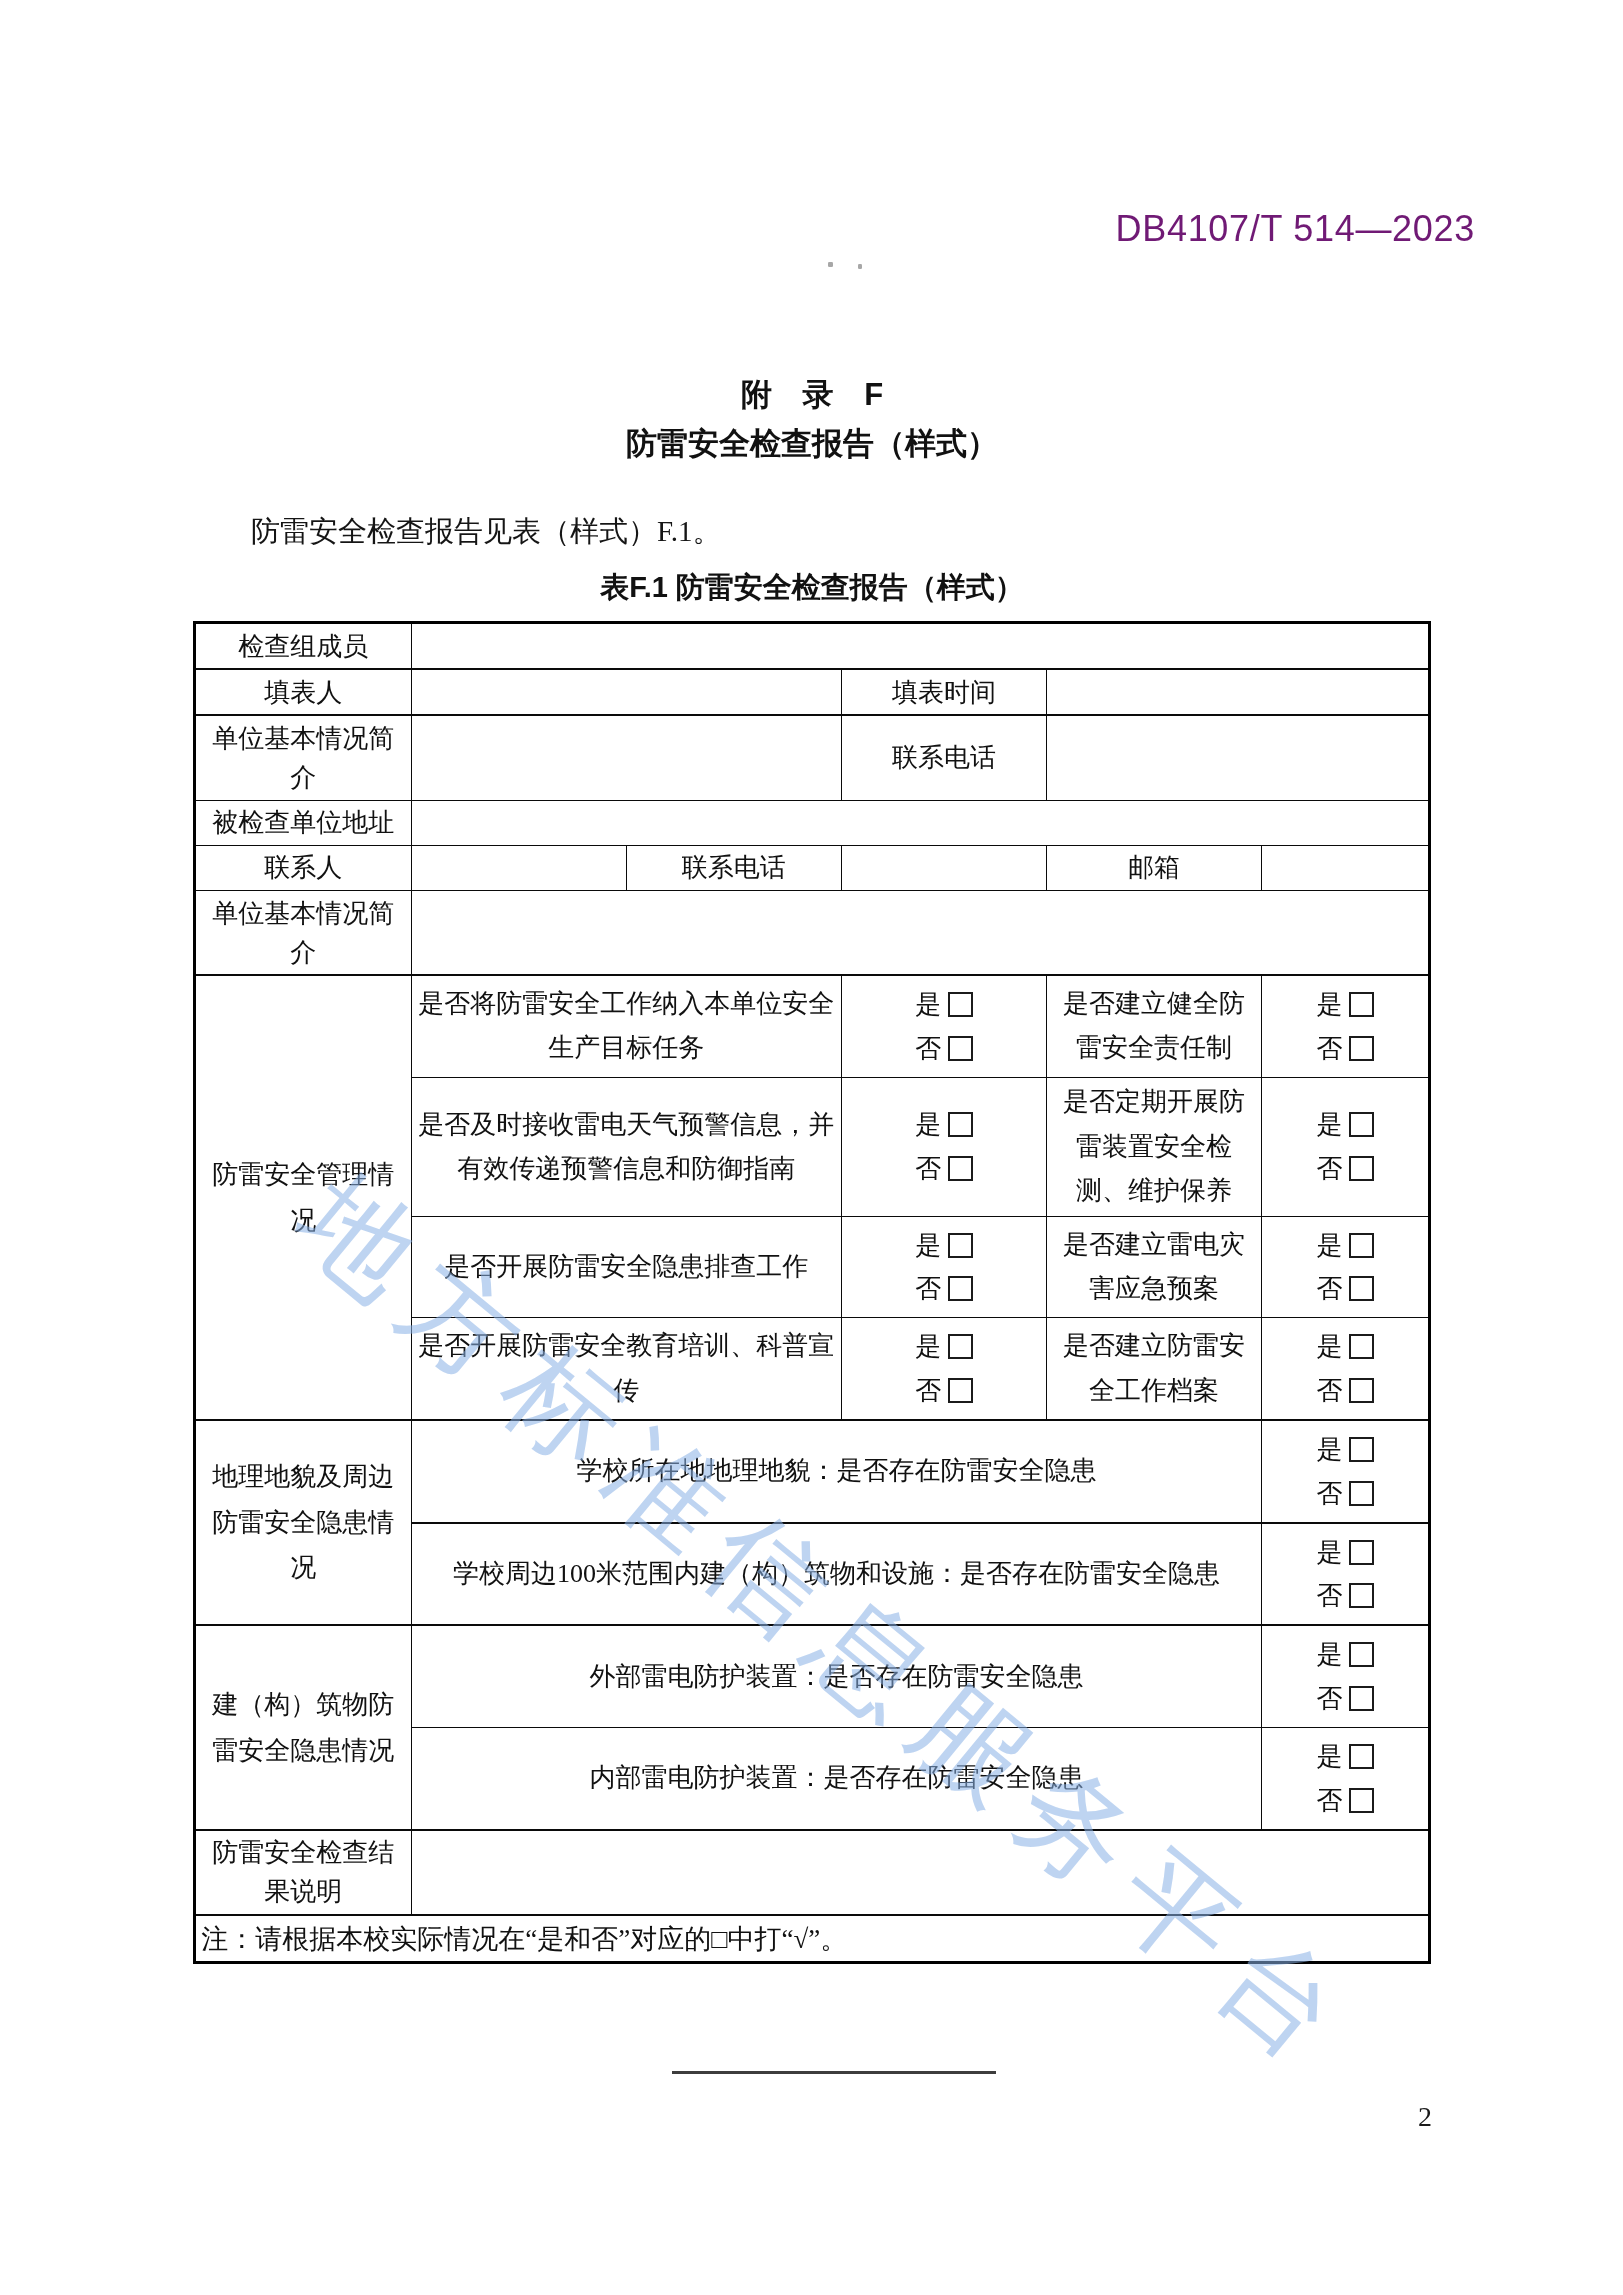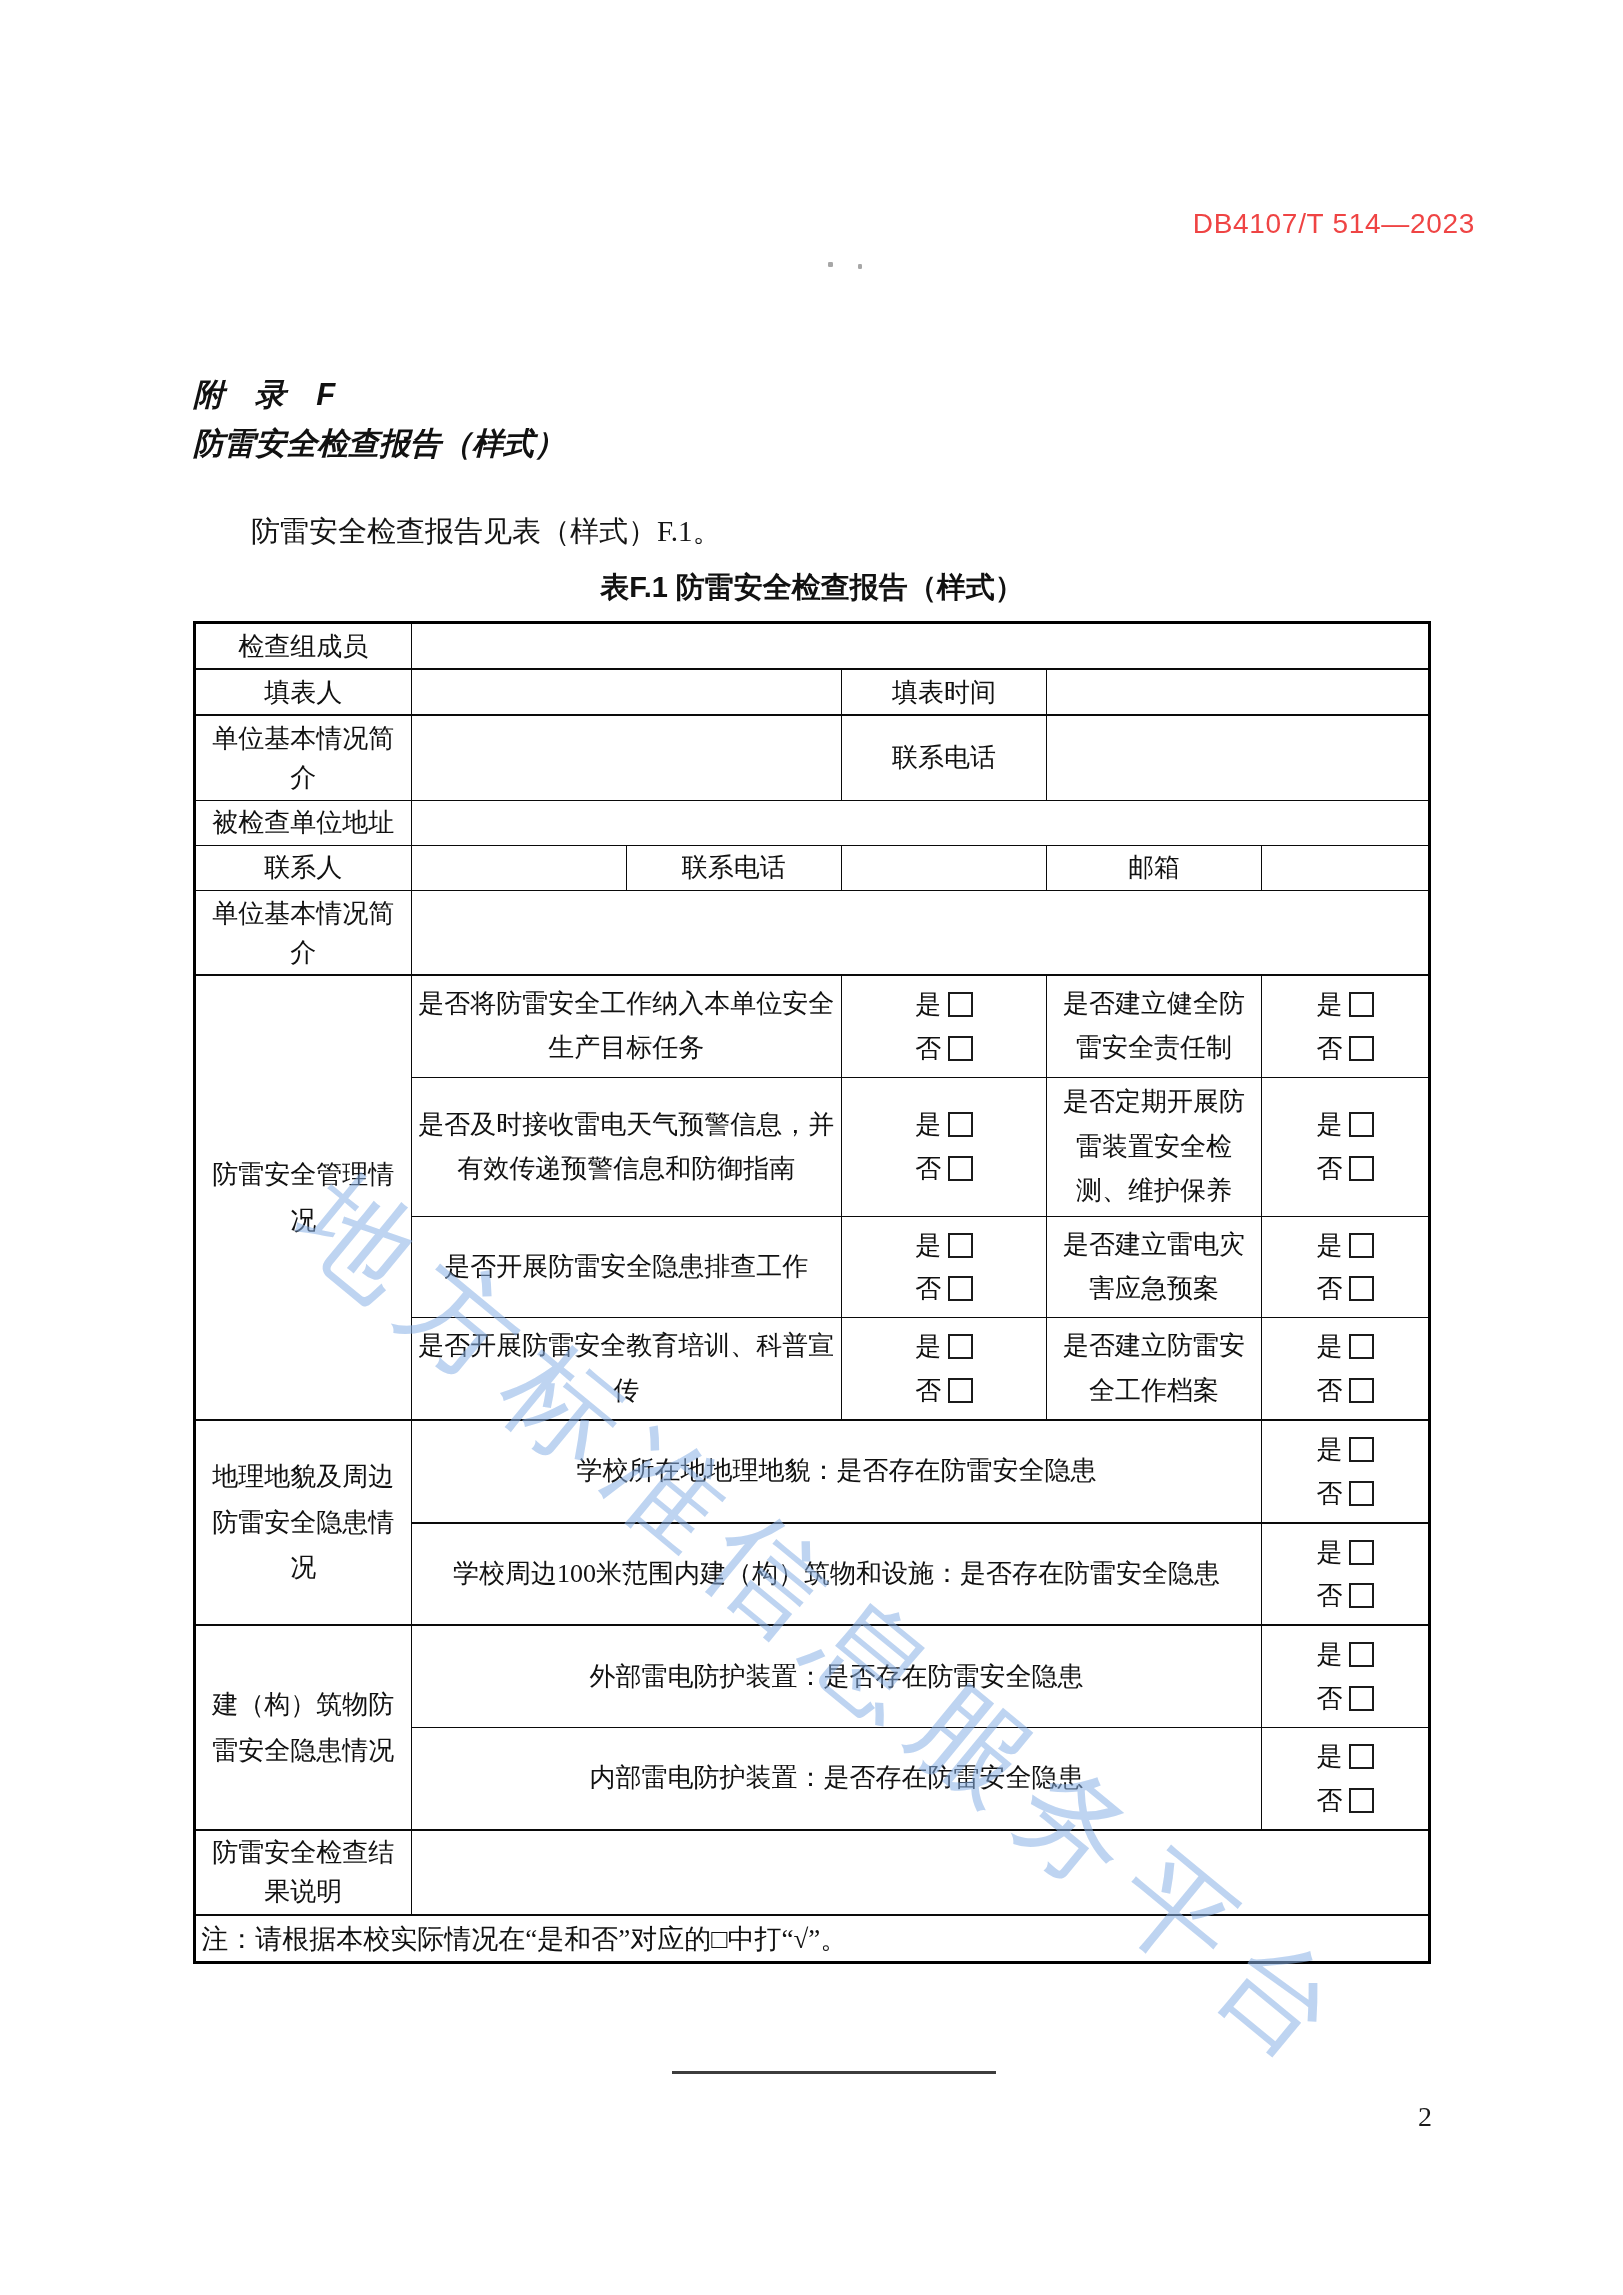--- a/index.html
+++ b/index.html
@@ -5,29 +5,29 @@
   html,body{margin:0;padding:0;}
   body{
     width:1623px;height:2295px;position:relative;background:#ffffff;
     font-family:"Liberation Serif","DejaVu Serif",serif;color:#141414;
     overflow:hidden;
   }
   
   .std-code{
     position:absolute;top:208px;right:148px;
     font-family:"Liberation Sans","DejaVu Sans",sans-serif;
-    font-size:28px;letter-spacing:0.7px;color:#ef4444;white-space:nowrap;margin-left:8px;
+    font-size:36px;letter-spacing:0.7px;color:#701a75;white-space:nowrap;margin-left:8px;
   }
   .dot{position:absolute;background:#8a8a8a;border-radius:1.3px;opacity:.75;}
   .dot1{left:828px;top:262px;width:4.6px;height:5.2px;}
   .dot2{left:858px;top:264px;width:3.9px;height:4.6px;}
   
   .title-block{
-    position:absolute;left:193px;top:374px;width:1238px;
-    font-family:"Liberation Sans","DejaVu Sans",sans-serif;font-weight:700;color:#111;font-style:italic;
+    position:absolute;left:193px;top:374px;width:1238px;text-align:center;
+    font-family:"Liberation Sans","DejaVu Sans",sans-serif;font-weight:700;color:#111;
   }
   .title-line1{font-size:31px;word-spacing:22px;line-height:41px;}
   .title-line2{font-size:29px;line-height:39px;margin-top:7.9px;}
   .title-line3{font-size:31px;line-height:41px;margin-top:7.9px;}
   .intro{
     position:absolute;left:251px;top:512px;font-size:29px;color:#151515;white-space:nowrap;
   }
   .caption{
     position:absolute;left:193px;top:568px;width:1238px;text-align:center;
     font-family:"Liberation Sans","DejaVu Sans",sans-serif;font-weight:700;font-size:29px;color:#111;

